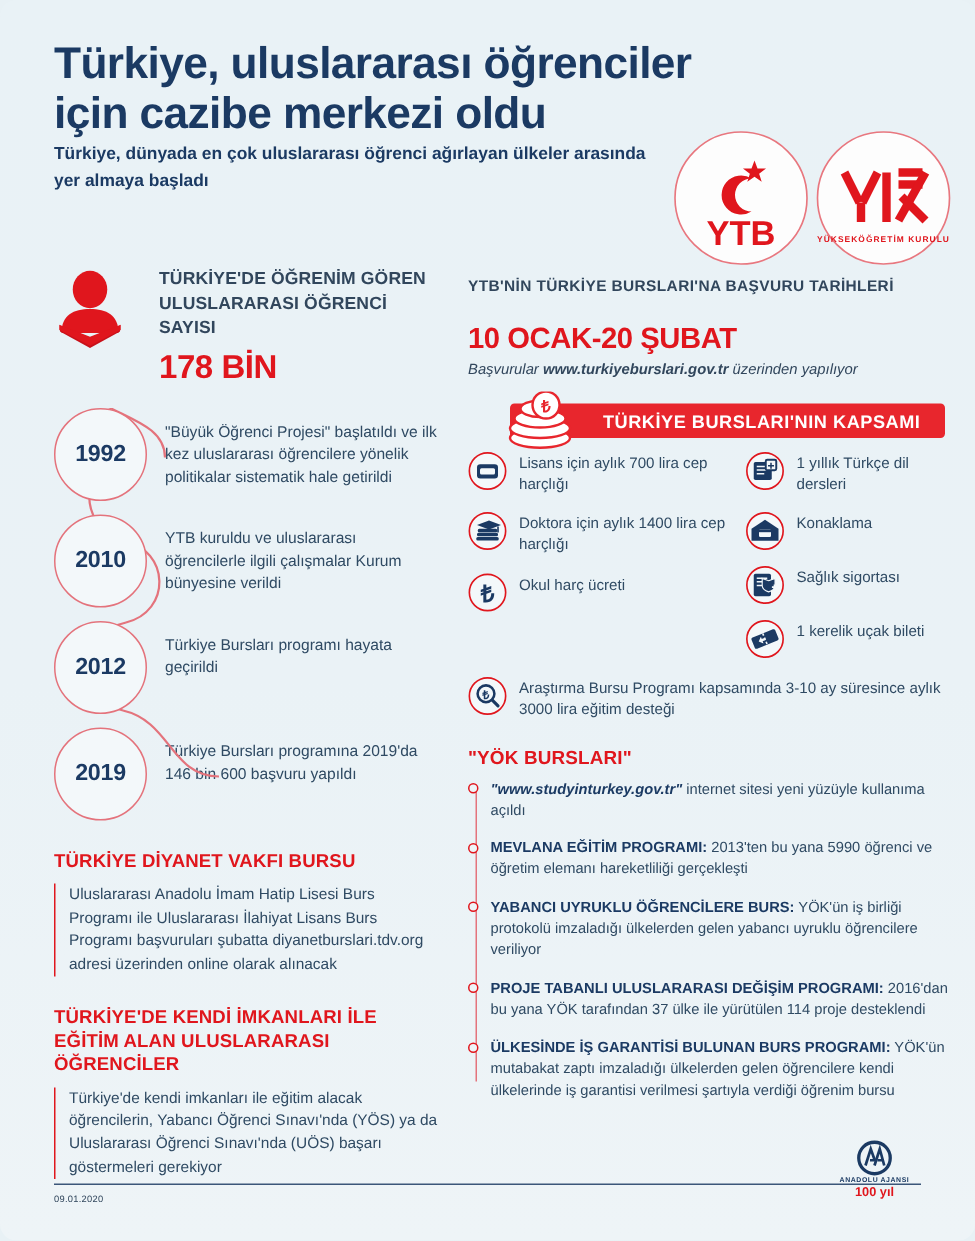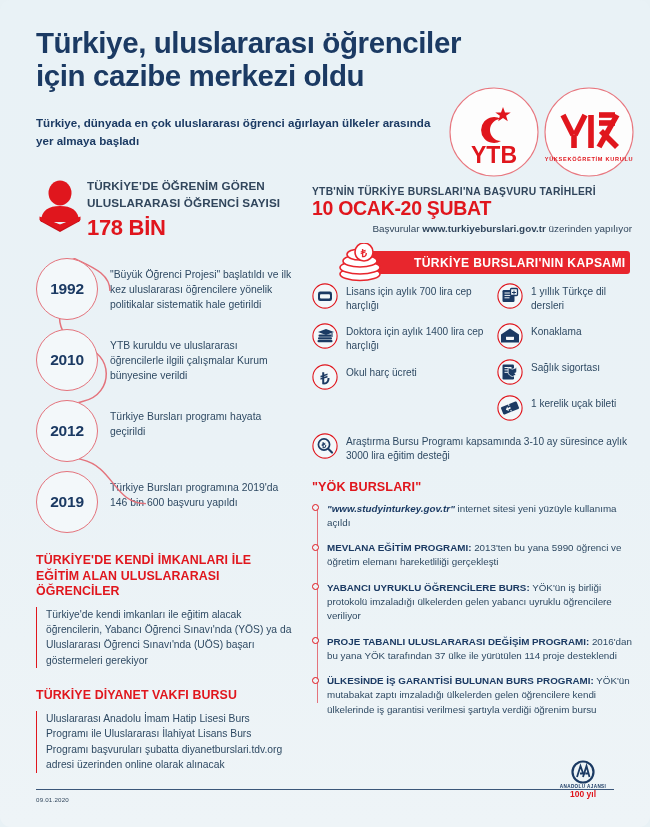--- a/index.html
+++ b/index.html
@@ -16,31 +16,31 @@
     border-radius: 11px;
   }
 
   
   .hdr { position:absolute; left:36px; top:26px; width:450px; }
   .hdr h1 {
     font-size: 29.5px; line-height: 1.12; font-weight: 700;
     color:#1b3a63; letter-spacing:-0.4px;
   }
   .hdr .sub {
-    margin-top:22px; font-size:11.6px; line-height:1.52;
+    margin-top:2px; font-size:11.6px; line-height:1.52;
     color:#1b3a63; font-weight:600; max-width:405px;
   }
   .logos { position:absolute; right:6px; top:85px; width:205px; height:95px; }
 
   
   .colL { position:absolute; left:36px; top:178px; width:258px; }
   .colR { position:absolute; left:312px; top:186px; width:320px; }
 
   
-  .count-row { position:relative; display:flex; gap:3px; align-items:flex-start; }
+  .count-row { position:relative; display:flex; gap:22px; align-items:flex-start; }
   .count-ico { width:48px; flex:0 0 48px; margin-top:2px; }
   .count-txt h2 {
     font-size:11.7px; line-height:1.42; font-weight:700;
     color:#31465c; letter-spacing:0.1px;
   }
   .count-big { margin-top:4px; font-size:22px; font-weight:700; color:#e0161d; letter-spacing:-0.3px; }
 
   
   .timeline { position:relative; margin-top:14px; }
   .tl-item { position:relative; display:flex; align-items:flex-start; min-height:44px; margin-bottom:9px; }
@@ -48,28 +48,28 @@
     position:relative; z-index:3; flex:0 0 62px; width:62px; height:62px; border-radius:50%;
     background:#f3f8fa; border:1.6px solid #e4737c;
     display:flex; align-items:center; justify-content:center;
     font-size:15.5px; font-weight:700; color:#1b3a63; letter-spacing:-0.2px;
   }
   .tl-desc { flex:1; padding-left:12px; padding-top:9px; font-size:10.4px; line-height:1.46; color:#2f4a63; }
   .tl-curves { position:absolute; left:0; top:0; width:258px; height:100%; z-index:1; pointer-events:none; }
 
   
   .r-kicker { font-size:10.3px; font-weight:700; color:#31465c; letter-spacing:0.25px; }
-  .r-dates  { font-size:19.5px; font-weight:700; color:#e0161d; margin-top:0; letter-spacing:-0.3px; }
-  .r-note   { font-size:9.9px; color:#31465c; margin-top:3px;text-align:right; }
+  .r-dates  { font-size:19.5px; font-weight:700; color:#e0161d; margin-top:18px; letter-spacing:-0.3px; }
+  .r-note   { font-size:9.9px; font-style:italic; color:#31465c; margin-top:3px; }
   .r-note b { font-weight:700; }
 
   
   .band { position:relative; margin-top:15px; height:27px; }
   .band-bar {
-    position:absolute; left:40px; right:2px; top:2px; height:23px;
+    position:absolute; left:28px; right:2px; top:2px; height:23px;
     background:#e8262d; border-radius:3px;
     display:flex; align-items:center;
   }
   .band-bar span {
     margin-left:62px; color:#fff; font-size:12.1px; font-weight:700; letter-spacing:0.35px;
   }
   .band-coins { position:absolute; left:22px; top:-6px; width:58px; height:40px; z-index:4; }
 
   
   .benefits { position:relative; margin-top:7px; display:flex; }
@@ -179,27 +179,27 @@
         <div class="tl-year">2012</div>
         <div class="tl-desc">Türkiye Bursları programı hayata geçirildi</div>
       </div>
       <div class="tl-item">
         <div class="tl-year">2019</div>
         <div class="tl-desc">Türkiye Bursları programına 2019'da 146 bin 600 başvuru yapıldı</div>
       </div>
     </div>
 
     <div class="blk">
+      <h3>TÜRKİYE DİYANET VAKFI BURSU</h3>
+      <div class="body">Uluslararası Anadolu İmam Hatip Lisesi Burs Programı ile Uluslararası İlahiyat Lisans Burs Programı başvuruları şubatta diyanetburslari.tdv.org adresi üzerinden online olarak alınacak</div>
+    </div>
+
+    <div class="blk">
       <h3>TÜRKİYE'DE KENDİ İMKANLARI İLE EĞİTİM ALAN ULUSLARARASI ÖĞRENCİLER</h3>
       <div class="body">Türkiye'de kendi imkanları ile eğitim alacak öğrencilerin, Yabancı Öğrenci Sınavı'nda (YÖS) ya da Uluslararası Öğrenci Sınavı'nda (UÖS) başarı göstermeleri gerekiyor</div>
-    </div>
-
-    <div class="blk">
-      <h3>TÜRKİYE DİYANET VAKFI BURSU</h3>
-      <div class="body">Uluslararası Anadolu İmam Hatip Lisesi Burs Programı ile Uluslararası İlahiyat Lisans Burs Programı başvuruları şubatta diyanetburslari.tdv.org adresi üzerinden online olarak alınacak</div>
     </div>
   </div>
 
   <div class="colR">
 
     <div>
       <div class="r-kicker">YTB'NİN TÜRKİYE BURSLARI'NA BAŞVURU TARİHLERİ</div>
       <div class="r-dates">10 OCAK-20 ŞUBAT</div>
       <div class="r-note"><span>Başvurular </span><b>www.turkiyeburslari.gov.tr</b><span> üzerinden yapılıyor</span></div>
     </div>

